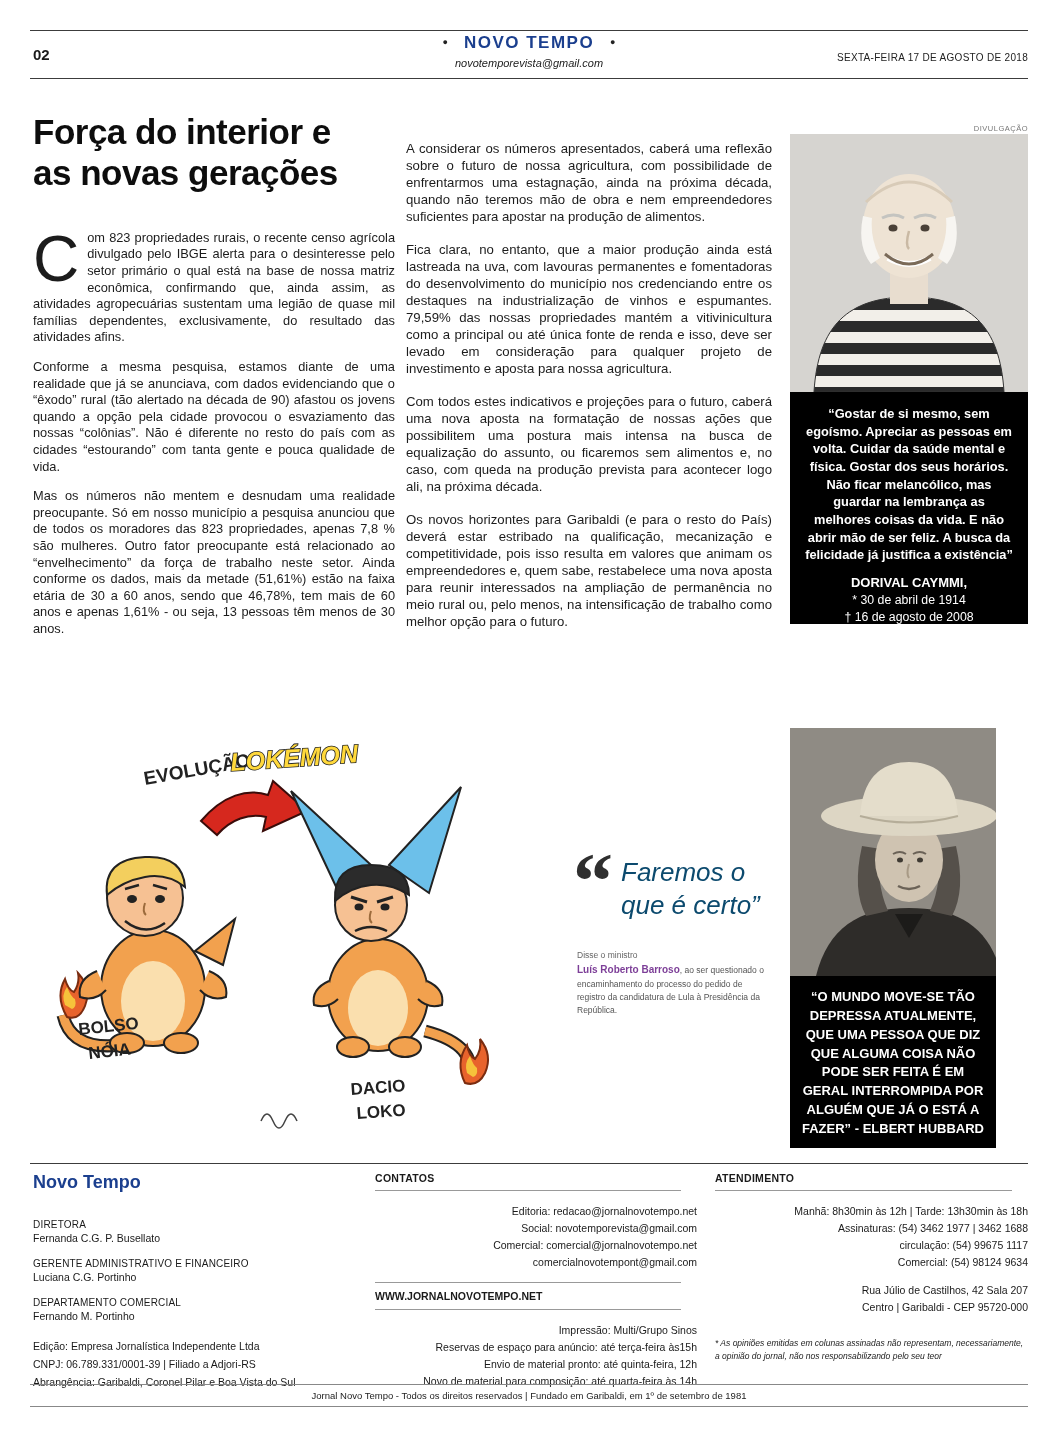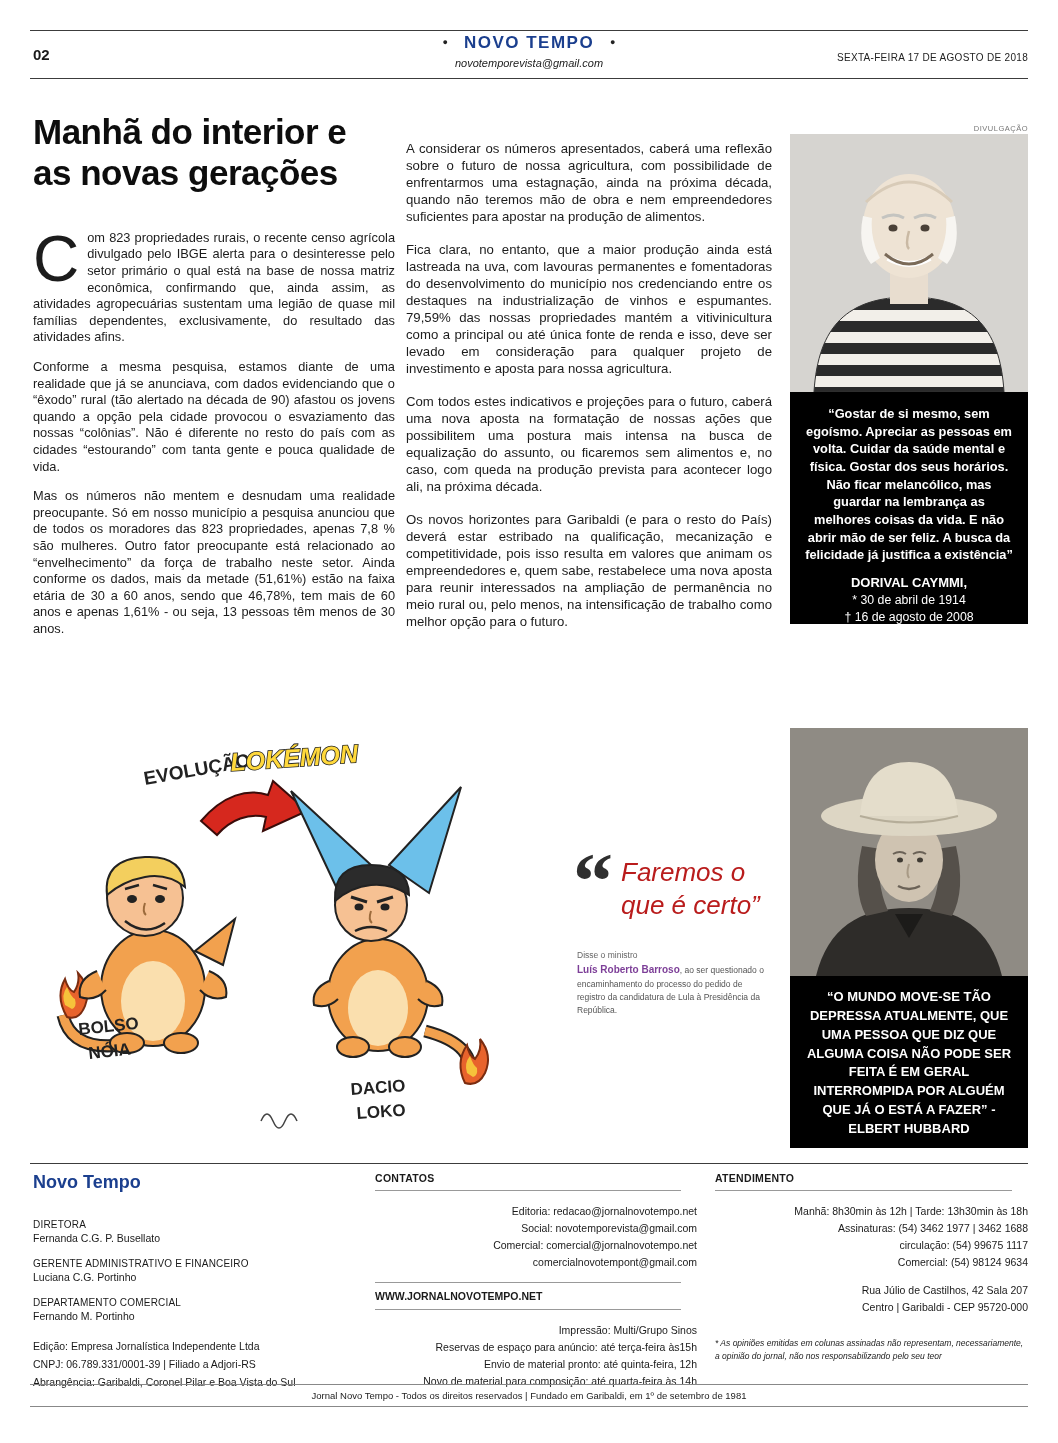--- a/index.html
+++ b/index.html
@@ -14,36 +14,36 @@
   .col-left{position:absolute;left:33px;top:112px;width:362px;}
   .title{font-size:35px;line-height:1.17;letter-spacing:-.5px;font-weight:700;margin:0 0 36px 0;color:#0d0d0d;}
   .body{font-size:12.8px;line-height:16.6px;text-align:justify;margin:0 0 13px 0;color:#1c1c1c;}
   .dropcap{float:left;font-size:64px;line-height:50px;padding:4px 8px 0 0;font-weight:400;}
   .col-mid{position:absolute;left:406px;top:140px;width:366px;}
   .col-mid .body{font-size:13.2px;line-height:17px;margin-bottom:16px;}
 
   .credit{position:absolute;right:30px;top:124px;font-size:7.5px;color:#777;letter-spacing:.5px;}
   .tribute{position:absolute;background:#000;color:#fff;text-align:center;overflow:hidden;}
   .caymmi-box{left:790px;top:134px;width:238px;height:490px;}
-  .hubbard-box{left:790px;top:728px;width:238px;height:420px;}
+  .hubbard-box{left:790px;top:728px;width:206px;height:420px;}
   .photo svg{display:block;}
   .c-quote{font-weight:bold;font-size:12.8px;line-height:1.38;padding:13px 14px 9px;margin:0;}
   .c-name{font-weight:bold;font-size:13px;margin:2px 0 0;}
   .c-dates{font-size:12.3px;line-height:1.35;margin:2px 0 0;}
   .c-bio{font-size:12.3px;line-height:1.35;margin:16px 0 0;padding:0 20px;}
   .h-quote{font-weight:bold;font-size:13px;line-height:1.45;padding:12px 10px;margin:0;}
 
   .cartoon{position:absolute;left:33px;top:733px;width:540px;height:418px;}
   svg text{font-family:"Liberation Sans",sans-serif;}
 
   .barroso{position:absolute;left:573px;top:852px;width:210px;}
   .bq-row{display:flex;}
   .bq-mark{font-family:"Liberation Serif",serif;font-weight:bold;font-size:80px;line-height:58px;color:#2f2f2f;margin-right:8px;}
   .bq-lines{display:flex;flex-direction:column;padding-top:4px;}
-  .bq-line{font-style:italic;font-size:26px;line-height:1.25;color:#b91c1c;}
+  .bq-line{font-style:italic;font-size:26px;line-height:1.25;color:#0c4a6e;}
   .bq-attr{margin:28px 0 0 4px;font-size:8.5px;line-height:1.55;color:#555;width:190px;}
   .bq-kicker{font-size:8.5px;color:#666;}
   .bq-name{color:#7d3f98;font-weight:bold;font-size:10px;}
   .bq-tail{font-size:8.5px;color:#555;}
 
   .f-left{position:absolute;left:33px;top:1172px;width:330px;}
   .f-brand{color:#1b3f8e;font-size:18px;font-weight:bold;margin:0 0 26px 0;}
   .f-role{font-size:10px;margin:14px 0 0;letter-spacing:.2px;}
   .f-name{font-size:10.5px;margin:2px 0 0;}
   .f-line{font-size:10.5px;margin:6px 0 0;}
@@ -66,21 +66,21 @@
   <div class="pagenum">02</div>
   <div class="masthead">
     <span class="orn">●</span><span>NOVO TEMPO</span><span class="orn">●</span>
   </div>
   <div class="email">novotemporevista@gmail.com</div>
   <div class="date">SEXTA-FEIRA 17 DE AGOSTO DE 2018</div>
   <div class="rule" style="top:78px"></div>
 
   <section class="col-left">
     <h1 class="title">
-      <span>Manhã do interior e</span><br>
+      <span>Força do interior e</span><br>
       <span>as novas gerações</span>
     </h1>
     <p class="body"><span class="dropcap">C</span><span>om 823 propriedades rurais, o recente censo agrícola divulgado pelo IBGE alerta para o desinteresse pelo setor primário o qual está na base de nossa matriz econômica, confirmando que, ainda assim, as atividades agropecuárias sustentam uma legião de quase mil famílias dependentes, exclusivamente, do resultado das atividades afins.</span></p>
     <p class="body">Conforme a mesma pesquisa, estamos diante de uma realidade que já se anunciava, com dados evidenciando que o “êxodo” rural (tão alertado na década de 90) afastou os jovens quando a opção pela cidade provocou o esvaziamento das nossas “colônias”. Não é diferente no resto do país com as cidades “estourando” com tanta gente e pouca qualidade de vida.</p>
     <p class="body">Mas os números não mentem e desnudam uma realidade preocupante. Só em nosso município a pesquisa anunciou que de todos os moradores das 823 propriedades, apenas 7,8 % são mulheres. Outro fator preocupante está relacionado ao “envelhecimento” da força de trabalho neste setor. Ainda conforme os dados, mais da metade (51,61%) estão na faixa etária de 30 a 60 anos, sendo que 46,78%, tem mais de 60 anos e apenas 1,61% - ou seja, 13 pessoas têm menos de 30 anos.</p>
   </section>
 
   <section class="col-mid">
     <p class="body">A considerar os números apresentados, caberá uma reflexão sobre o futuro de nossa agricultura, com possibilidade de enfrentarmos uma estagnação, ainda na próxima década, quando não teremos mão de obra e nem empreendedores suficientes para apostar na produção de alimentos.</p>
     <p class="body">Fica clara, no entanto, que a maior produção ainda está lastreada na uva, com lavouras permanentes e fomentadoras do desenvolvimento do município nos credenciando entre os destaques na industrialização de vinhos e espumantes. 79,59% das nossas propriedades mantém a vitivinicultura como a principal ou até única fonte de renda e isso, deve ser levado em consideração para qualquer projeto de investimento e aposta para nossa agricultura.</p>

